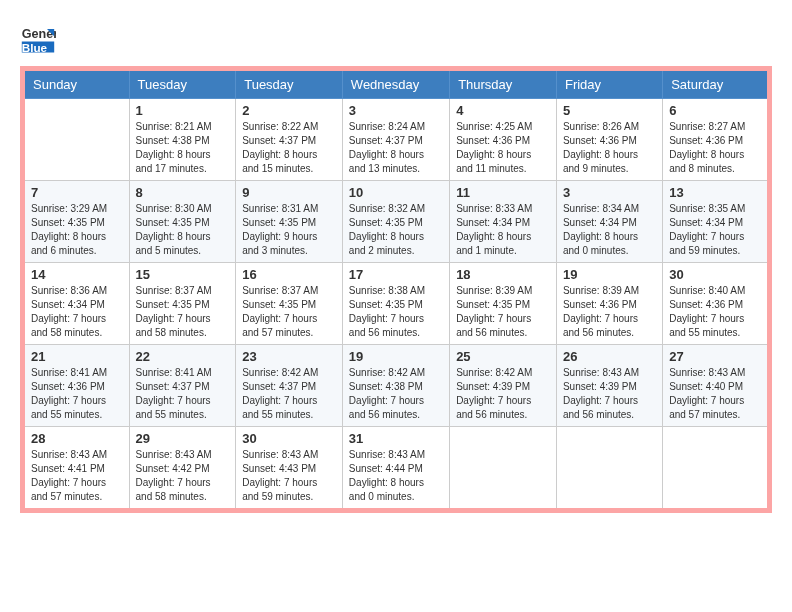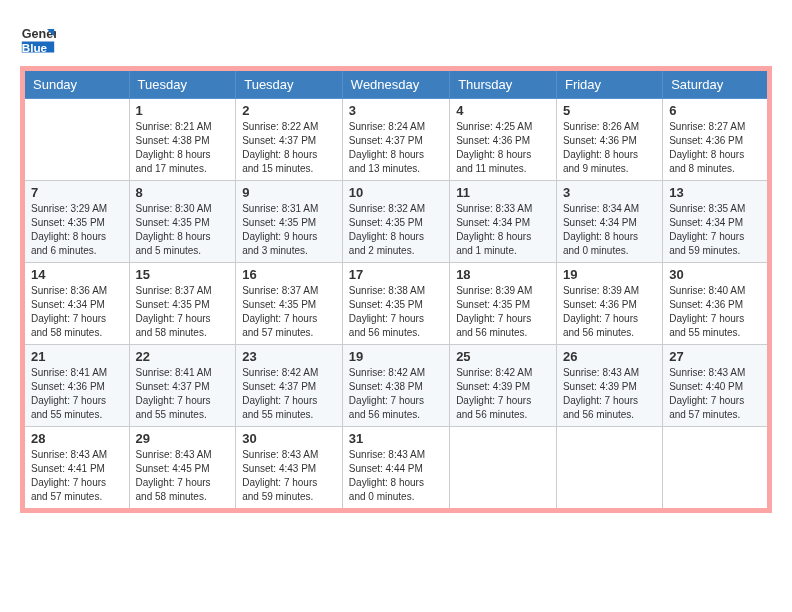--- a/index.html
+++ b/index.html
@@ -236,21 +236,21 @@
           <div class="cell-info"><span>Sunrise: 8:43 AM</span><br><span>Sunset: 4:40 PM</span><br><span>Daylight: 7 hours and 57 minutes.</span></div>
         </td>
       </tr>
       <tr>
         <td>
           <span class="day-number">28</span>
           <div class="cell-info"><span>Sunrise: 8:43 AM</span><br><span>Sunset: 4:41 PM</span><br><span>Daylight: 7 hours and 57 minutes.</span></div>
         </td>
         <td>
           <span class="day-number">29</span>
-          <div class="cell-info"><span>Sunrise: 8:43 AM</span><br><span>Sunset: 4:45 PM</span><br><span>Daylight: 7 hours and 58 minutes.</span></div>
+          <div class="cell-info"><span>Sunrise: 8:43 AM</span><br><span>Sunset: 4:42 PM</span><br><span>Daylight: 7 hours and 58 minutes.</span></div>
         </td>
         <td>
           <span class="day-number">30</span>
           <div class="cell-info"><span>Sunrise: 8:43 AM</span><br><span>Sunset: 4:43 PM</span><br><span>Daylight: 7 hours and 59 minutes.</span></div>
         </td>
         <td>
           <span class="day-number">31</span>
           <div class="cell-info"><span>Sunrise: 8:43 AM</span><br><span>Sunset: 4:44 PM</span><br><span>Daylight: 8 hours and 0 minutes.</span></div>
         </td>
         <td class="empty-cell"></td>

